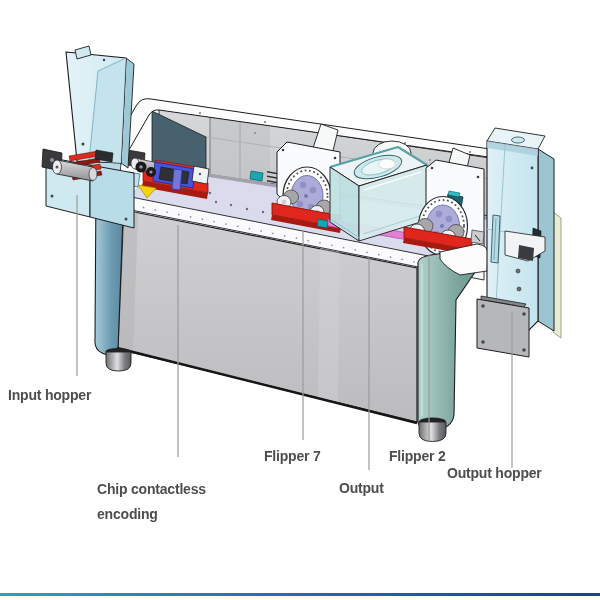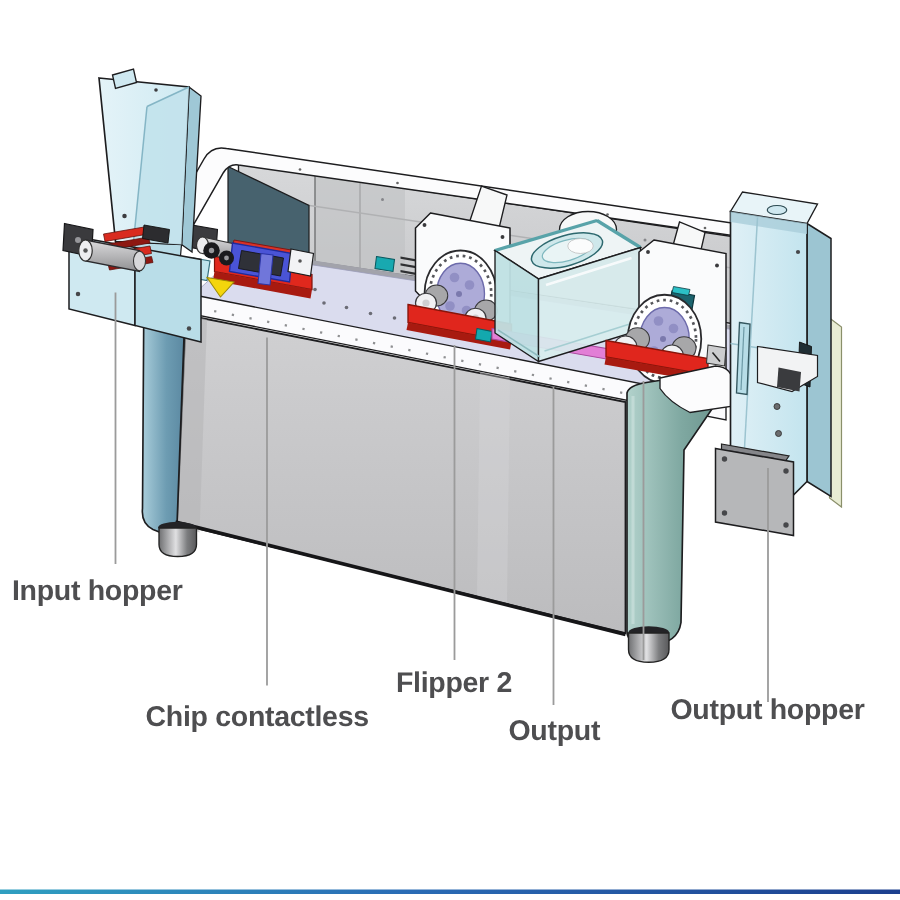--- a/index.html
+++ b/index.html
@@ -1,19 +1,19 @@
 <!DOCTYPE html>
 <html><head>
 <meta charset="utf-8">
 <style>
   html,body{margin:0;padding:0;background:#fff;}
   #stage{position:relative;width:600px;height:600px;background:#fff;overflow:hidden;
          font-family:"Liberation Sans",sans-serif;}
   #machine-svg{position:absolute;left:0;top:0;}
-  .lbl{position:absolute;font-weight:700;font-size:19px;line-height:22px;
+  .lbl{position:absolute;font-weight:700;font-size:14px;line-height:22px;
        color:#4e4e50;letter-spacing:-0.2px;white-space:nowrap;}
   .lbl.two{line-height:25px;}
   #footer-bar{position:absolute;left:0;top:593px;width:600px;height:3px;
        background:linear-gradient(90deg,#2f9fc0 0%,#2a6cb5 45%,#1c3f8e 100%);}
 </style>
 </head>
 <body>
 
 <div id="stage">
 
@@ -267,27 +267,29 @@
     <line x1="178" y1="225" x2="178" y2="457"></line>
     <line x1="303" y1="230" x2="303" y2="440"></line>
     <line x1="369" y1="258" x2="369" y2="470"></line>
     <line x1="429" y1="254" x2="429" y2="440"></line>
     <line x1="512" y1="312" x2="512" y2="468"></line>
   </g>
 </svg>
 
   <div class="lbl" style="left:8px;top:384px">Input hopper</div>
 
-  <div class="lbl two" style="left:97px;top:466px">
+  <div class="lbl two" style="left:97px;top:477px">
     <div>Chip contactless</div>
+    <div>encoding</div>
   </div>
 
-  <div class="lbl" style="left:264px;top:445px">Flipper 2</div>
+  <div class="lbl" style="left:264px;top:445px">Flipper 7</div>
 
   <div class="lbl" style="left:339px;top:477px">Output</div>
 
+  <div class="lbl" style="left:389px;top:445px">Flipper 2</div>
 
   <div class="lbl two" style="left:447px;top:461px">
     <div>Output hopper</div>
   </div>
 
   <div id="footer-bar"></div>
 </div>
 
 </body></html>

